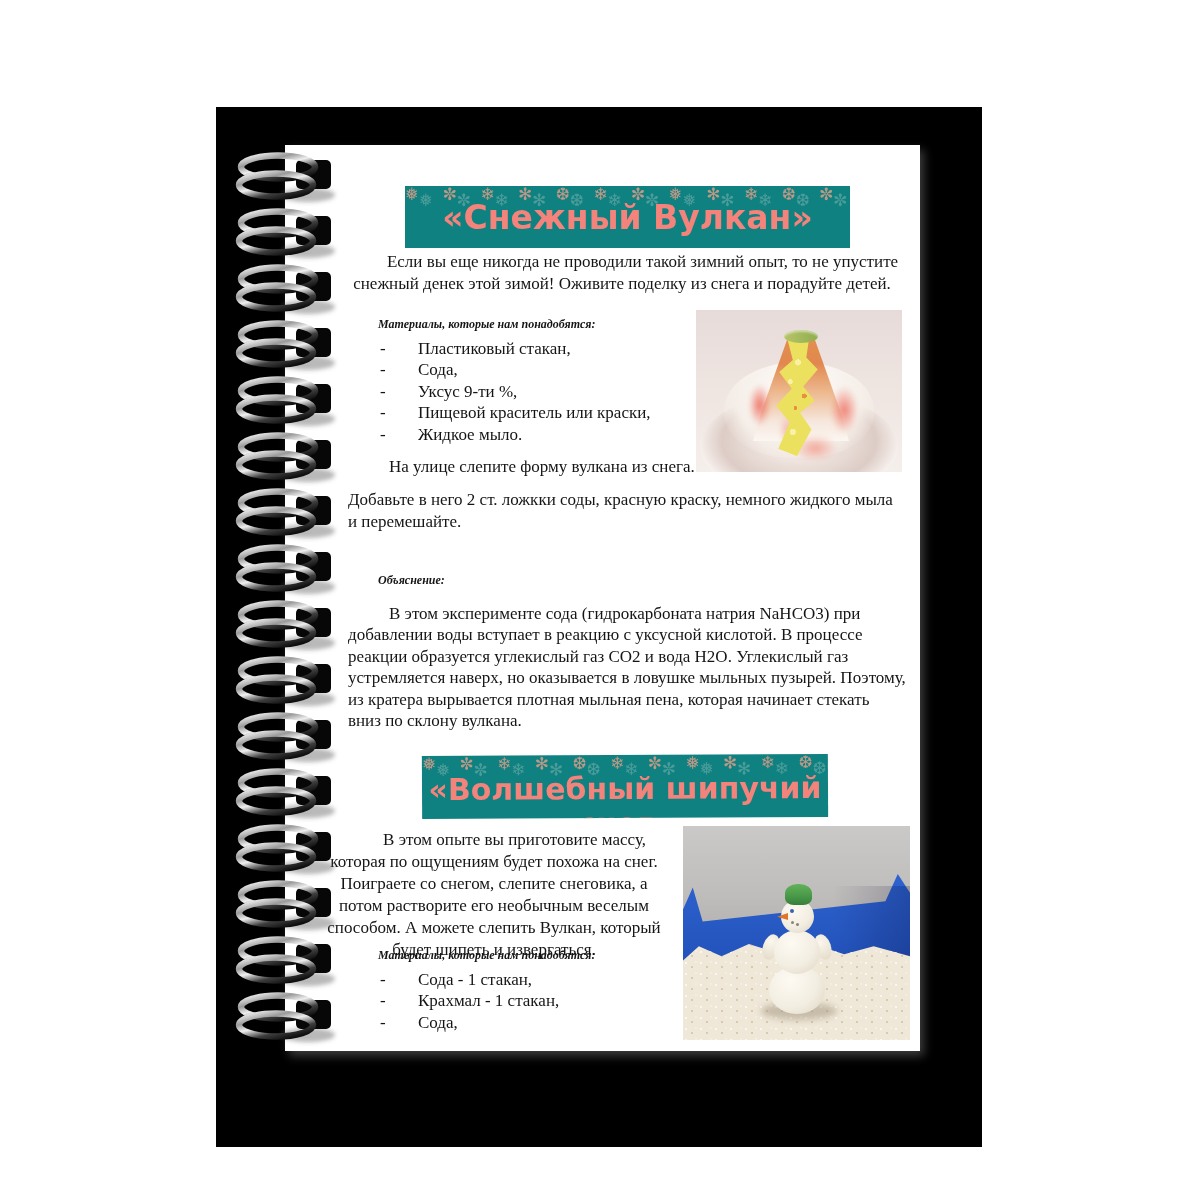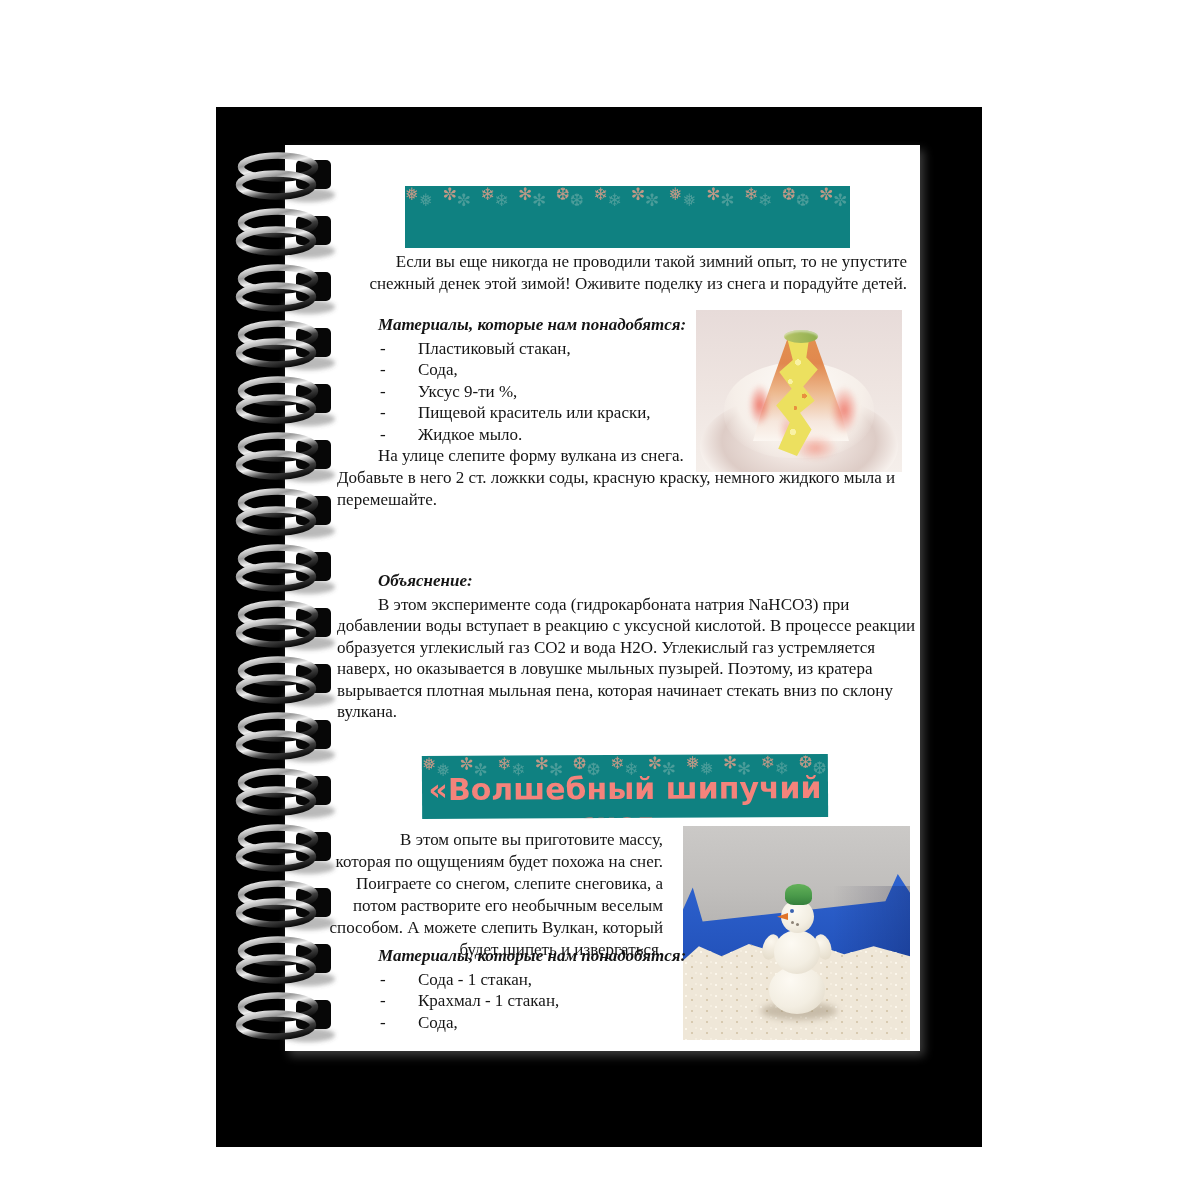--- a/index.html
+++ b/index.html
@@ -15,28 +15,28 @@
   .banner1{left:120px;top:41px;width:445px;height:62px;}
   .banner2{left:137px;top:610px;width:406px;height:63px;transform:rotate(-0.3deg);}
   .flakes{position:absolute;left:0;top:-2px;width:100%;text-align:center;white-space:nowrap;
           font-family:"DejaVu Sans", sans-serif;font-size:17px;letter-spacing:9px;
           color:rgba(222,158,136,0.85);text-shadow:14px 6px 0 rgba(190,210,200,0.35);}
   .banner-title{position:absolute;left:0;top:12px;width:100%;text-align:center;
           font-family:"DejaVu Sans", sans-serif;font-weight:bold;color:#f4837b;}
   .banner1 .banner-title{font-size:33px;}
   .banner2 .banner-title{font-size:30px;top:16px;}
   
-  .para,.step,.expl{position:absolute;color:#151515;font-size:17px;line-height:22px;text-align:right;}
+  .para,.step,.expl{position:absolute;color:#151515;font-size:17px;line-height:22px;text-align:center;}
   .indent{text-indent:41px;}
-  .subhead{font-weight:bold;font-style:italic;color:#151515;font-size:17px;margin-left:41px;margin-bottom:2px;}
+  .subhead{font-weight:bold;font-style:italic;color:#151515;font-size:12px;margin-left:41px;margin-bottom:2px;}
   .mblock{position:absolute;color:#151515;font-size:17px;line-height:21.5px;}
   .li{display:flex;padding-left:43px;}
   .li .dash{width:38px;flex:none;}
   .steps{position:absolute;color:#151515;font-size:17px;line-height:22px;}
-  .steps p{margin:0;}
+  .steps p{margin:11px;}
   .steps p.ind{text-indent:41px;}
   
   .photo1{position:absolute;left:411px;top:165px;width:206px;height:162px;overflow:hidden;
           background:linear-gradient(180deg,#e7dbd9 0%,#eee4e0 45%,#f5efeb 100%);}
   .p1-ring{position:absolute;left:4px;bottom:-26px;width:198px;height:104px;border-radius:50%;
           background:radial-gradient(ellipse at 50% 45%, #efe4df 25%, #ddccc6 55%, #f7f1ed 72%, rgba(247,241,237,0) 85%);}
   .p1-mound{position:absolute;left:28px;bottom:14px;width:150px;height:96px;border-radius:50% 50% 45% 45%;
           background:radial-gradient(ellipse at 50% 30%, #fdfbf8 0%, #f6efe9 60%, rgba(246,239,233,0) 80%);}
   .p1-cone{position:absolute;left:57px;top:23px;width:96px;height:108px;
           clip-path:polygon(38% 0%,62% 0%,92% 75%,100% 100%,0% 100%,8% 75%);
@@ -94,20 +94,21 @@
 </head>
 <body>
 
 <div class="canvas">
   <div class="board">
 
     <div class="page">
 
       <div class="banner banner1">
         <div class="flakes">❅ ✼ ❄ ✻ ❆ ❄ ✼ ❅ ✻ ❄ ❆ ✼ ❄ ❅ ✻ ❄</div>
+        <div class="banner-title">«Снежный Вулкан»</div>
       </div>
 
       <p class="para indent" style="left:52px;top:106px;width:570px;margin:0;">Если вы еще никогда не проводили такой зимний опыт, то не упустите снежный денек этой зимой! Оживите поделку из снега и порадуйте детей.</p>
 
       <div class="photo1">
         <div class="p1-ring"></div>
         <div class="p1-mound"></div>
         <div class="p1-cone"></div>
         <div class="p1-red"></div>
         <div class="p1-foam"></div>

